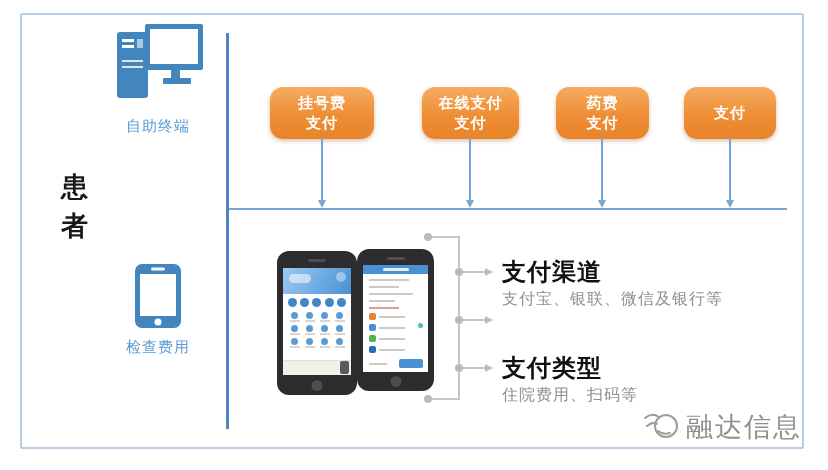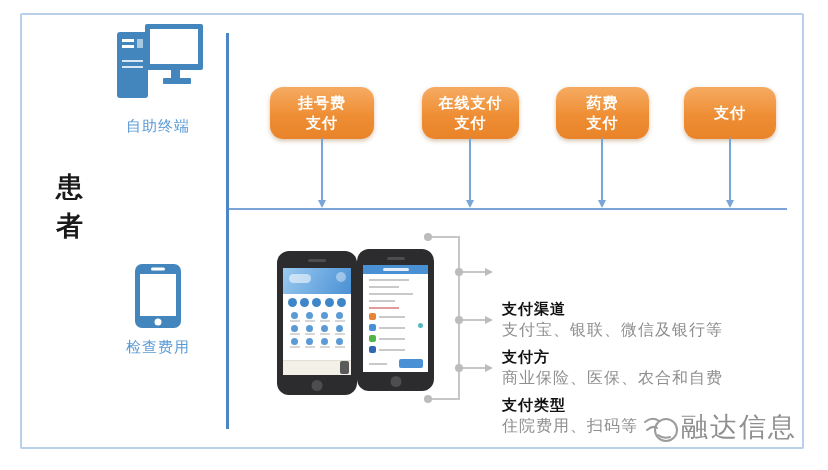--- a/index.html
+++ b/index.html
@@ -9,21 +9,21 @@
     font-family:"Liberation Sans", sans-serif; overflow:hidden;
   }
   .frame {
     position:absolute; left:20px; top:13px; width:784px; height:436px;
     border:2px solid #b7cfe9; border-radius:2px; background:#ffffff;
   }
   
   .patient-label {
     position:absolute; left:56px; top:168px; width:32px;
     font-size:27px; font-weight:bold; color:#1a1a1a;
-    line-height:1.45; word-break:break-all; text-align:left;
+    line-height:1.45; word-break:break-all; text-align:right;
   }
   .terminal { position:absolute; width:96px; text-align:center; }
   .terminal-desktop { left:110px; top:22px; }
   .terminal-mobile  { left:110px; top:263px; }
   .term-label { font-size:15px; color:#5b9bd5; margin-top:5px; letter-spacing:1px; }
   .divider { position:absolute; left:226px; top:33px; width:3px; height:396px; background:#4c86c4; }
   
   .title {
     position:absolute; left:283px; top:25px; font-size:23px; font-weight:bold;
     color:#4e90cf; letter-spacing:1px; white-space:nowrap;
@@ -94,24 +94,24 @@
   .c-br-3 { left:461px; top:367px; width:24px; height:2px; }
   .c-dot { position:absolute; width:8px; height:8px; border-radius:50%; background:#bcbcbc; }
   .c-dot-tl { left:424px; top:233px; } .c-dot-bl { left:424px; top:395px; }
   .c-dot-1 { left:455px; top:268px; } .c-dot-2 { left:455px; top:316px; } .c-dot-3 { left:455px; top:364px; }
   .c-arr { position:absolute; left:485px; width:0; height:0;
     border-top:4px solid transparent; border-bottom:4px solid transparent; border-left:8px solid #bcbcbc; }
   .c-arr-1 { top:268px; } .c-arr-2 { top:316px; } .c-arr-3 { top:364px; }
   
   .info-item { position:absolute; left:502px; white-space:nowrap; }
   .info-item-1 { top:256px; } .info-item-2 { top:304px; } .info-item-3 { top:352px; }
-  .info-head { font-size:15px; font-weight:bold; color:#111111; letter-spacing:1px;margin-top:44px; }
+  .info-head { font-size:24px; font-weight:bold; color:#111111; letter-spacing:1px; }
   .info-sub  { font-size:16px; color:#8f8f8f; letter-spacing:1px; margin-top:1px; }
   
-  .watermark { position:absolute; left:643px; top:409px; display:flex; align-items:flex-end; }
+  .watermark { position:absolute; left:643px; top:409px; display:flex; align-items:flex-start; gap:5px; }
   .wm-text { font-size:27px; color:#8f8f8f; letter-spacing:2px; white-space:nowrap; }
 </style>
 </head>
 <body>
 
 <div class="page">
   <div class="frame"></div>
 
   <div class="patient-label">患者</div>
 
@@ -276,24 +276,20 @@
   <div class="c-dot c-dot-2"></div>
   <div class="c-dot c-dot-3"></div>
   <div class="c-arr c-arr-1"></div>
   <div class="c-arr c-arr-2"></div>
   <div class="c-arr c-arr-3"></div>
 
   <div class="info-item info-item-1">
     <div class="info-head">支付渠道</div>
     <div class="info-sub">支付宝、银联、微信及银行等</div>
   </div>
-  <div class="info-item info-item-2">
-    <div class="info-head">支付方</div>
-    <div class="info-sub">商业保险、医保、农合和自费</div>
-  </div>
   <div class="info-item info-item-3">
     <div class="info-head">支付类型</div>
     <div class="info-sub">住院费用、扫码等</div>
   </div>
 
   <div class="watermark">
     <svg width="38" height="32" viewBox="0 0 38 32">
       <circle cx="23" cy="17" r="11" fill="none" stroke="#9c9c9c" stroke-width="2"></circle>
       <path d="M2 9 Q9 3 16 8" fill="none" stroke="#9c9c9c" stroke-width="2" stroke-linecap="round"></path>
       <path d="M4 17 Q10 12 14 15" fill="none" stroke="#9c9c9c" stroke-width="2" stroke-linecap="round"></path>

